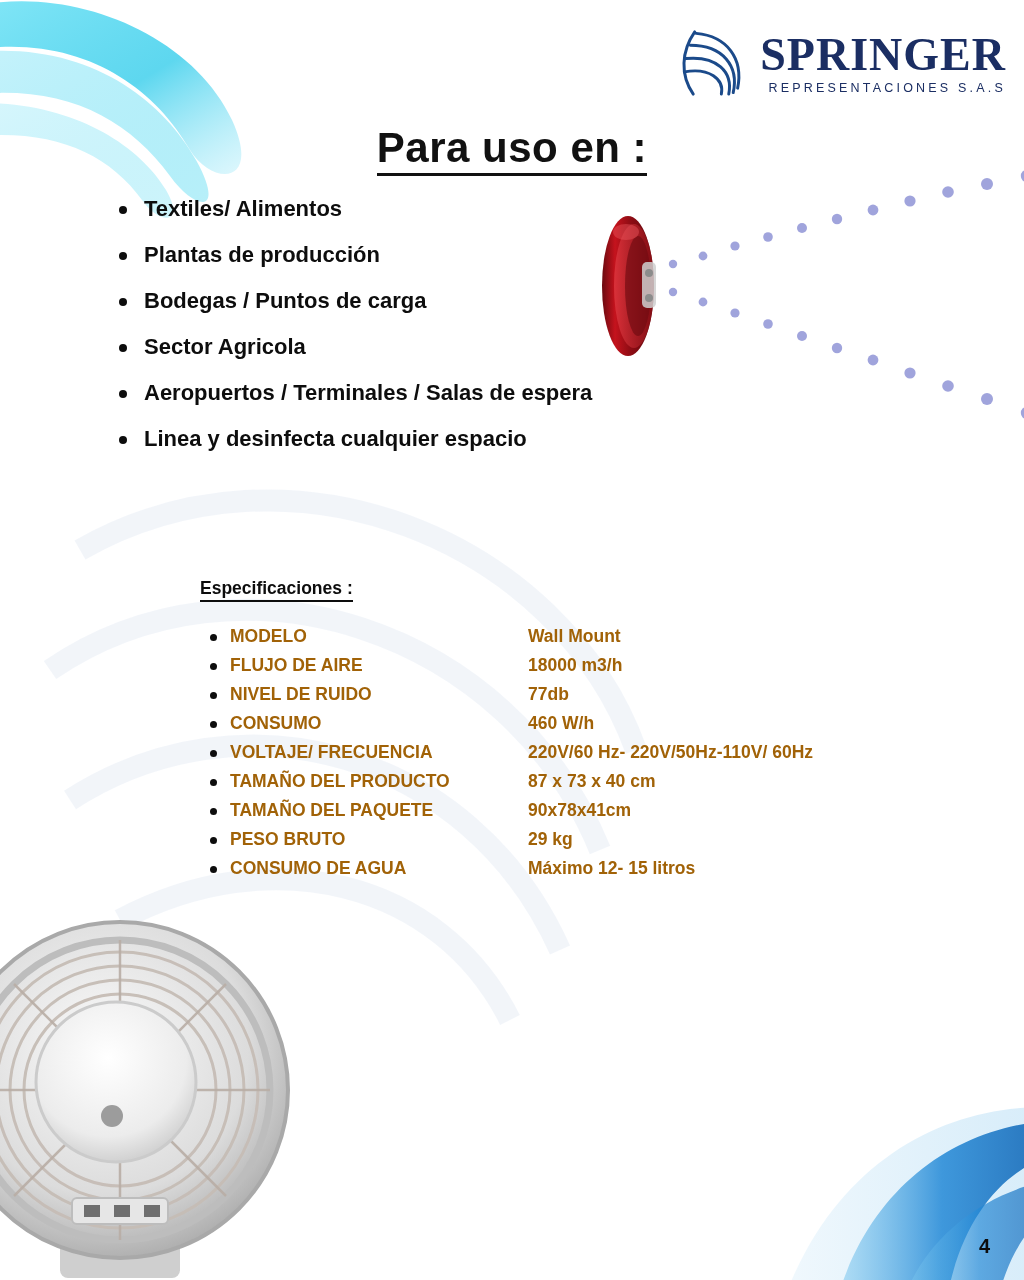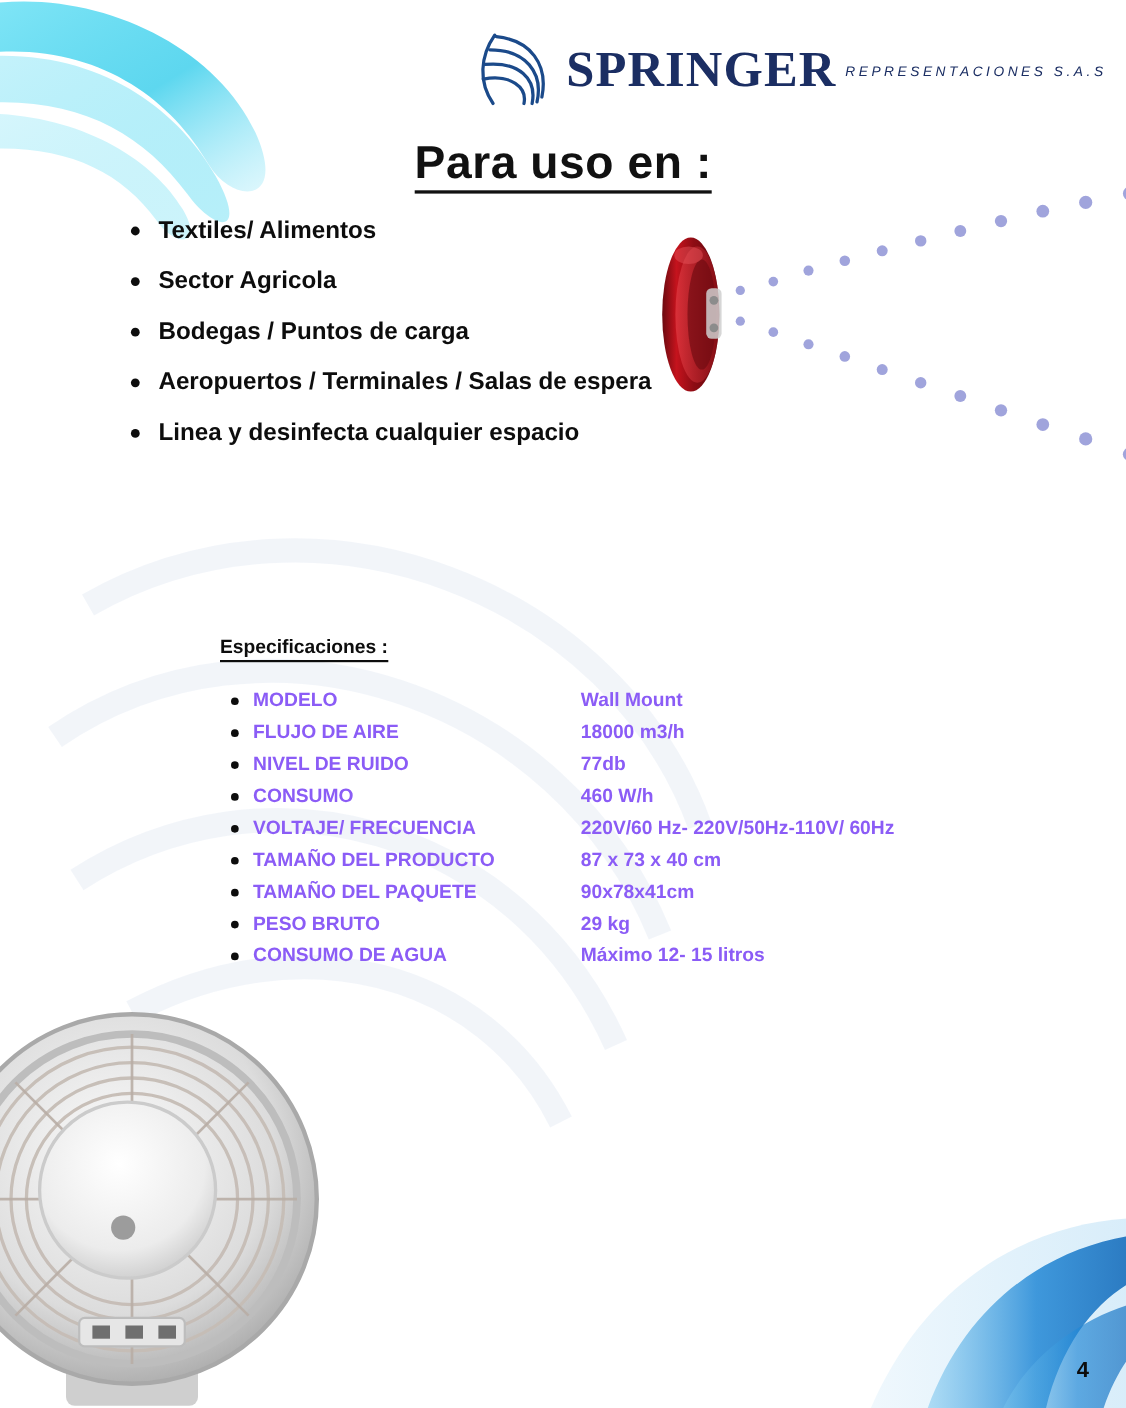--- a/index.html
+++ b/index.html
@@ -41,39 +41,38 @@
     align-items: center;
     gap: 12px;
   }
   .logo-mark {
     width: 74px;
     height: 74px;
     flex: none;
   }
   .logo-text {
     display: flex;
-    flex-direction: row;
-    align-items: center;
+    flex-direction: column;
+    align-items: flex-end;
     line-height: 1;
   }
   .logo-name {
     font-family: "Liberation Serif", serif;
     font-size: 46px;
     font-weight: bold;
     letter-spacing: 1px;
     color: #1b2e63;
   }
   .logo-sub {
     font-family: "Liberation Sans", sans-serif;
     font-size: 12.5px;
     letter-spacing: 3.2px;
     color: #1b2e63;
     margin-top: 4px;
     margin-left: 8px;
-    font-style: italic;
   }
 
   
   .title {
     position: absolute;
     left: 0;
     top: 124px;
     width: 1024px;
     text-align: center;
     font-size: 42px;
@@ -153,21 +152,21 @@
   .specs-table {
     position: absolute;
     left: 200px;
     top: 626px;
     z-index: 4;
     border-collapse: collapse;
   }
   .specs-table td {
     font-size: 17.5px;
     font-weight: bold;
-    color: #8b5cf6;
+    color: #a16207;
     padding: 0 0 8px 0;
     vertical-align: top;
     white-space: nowrap;
   }
   .specs-table td.label {
     padding-left: 30px;
     position: relative;
     min-width: 290px;
   }
   .specs-table td.label::before {
@@ -266,22 +265,23 @@
     <div class="logo-sub">REPRESENTACIONES S.A.S</div>
   </div>
 </div>
 
 <div class="title">
   <span>Para uso en :</span>
 </div>
 
 <ul class="uses">
   <li>Textiles/ Alimentos</li>
+  <li>Plantas de producción</li>
+  <li>Bodegas / Puntos de carga</li>
   <li>Sector Agricola</li>
-  <li>Bodegas / Puntos de carga</li>
   <li>Aeropuertos / Terminales / Salas de espera</li>
   <li>Linea y desinfecta cualquier espacio</li>
 </ul>
 
 <svg class="airflow" viewBox="0 0 380 280">
   <g fill="#a0a4dc">
 
     <circle cx="18" cy="104" r="4.2"></circle>
       <circle cx="48" cy="96" r="4.4"></circle>
     <circle cx="80" cy="86" r="4.6"></circle>

